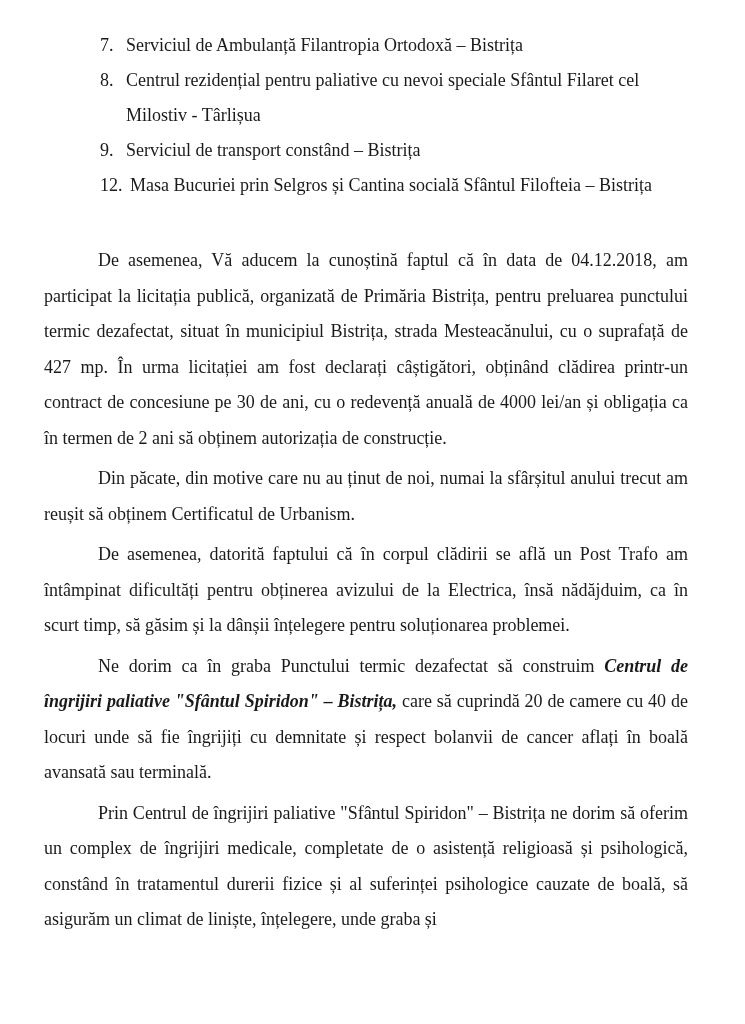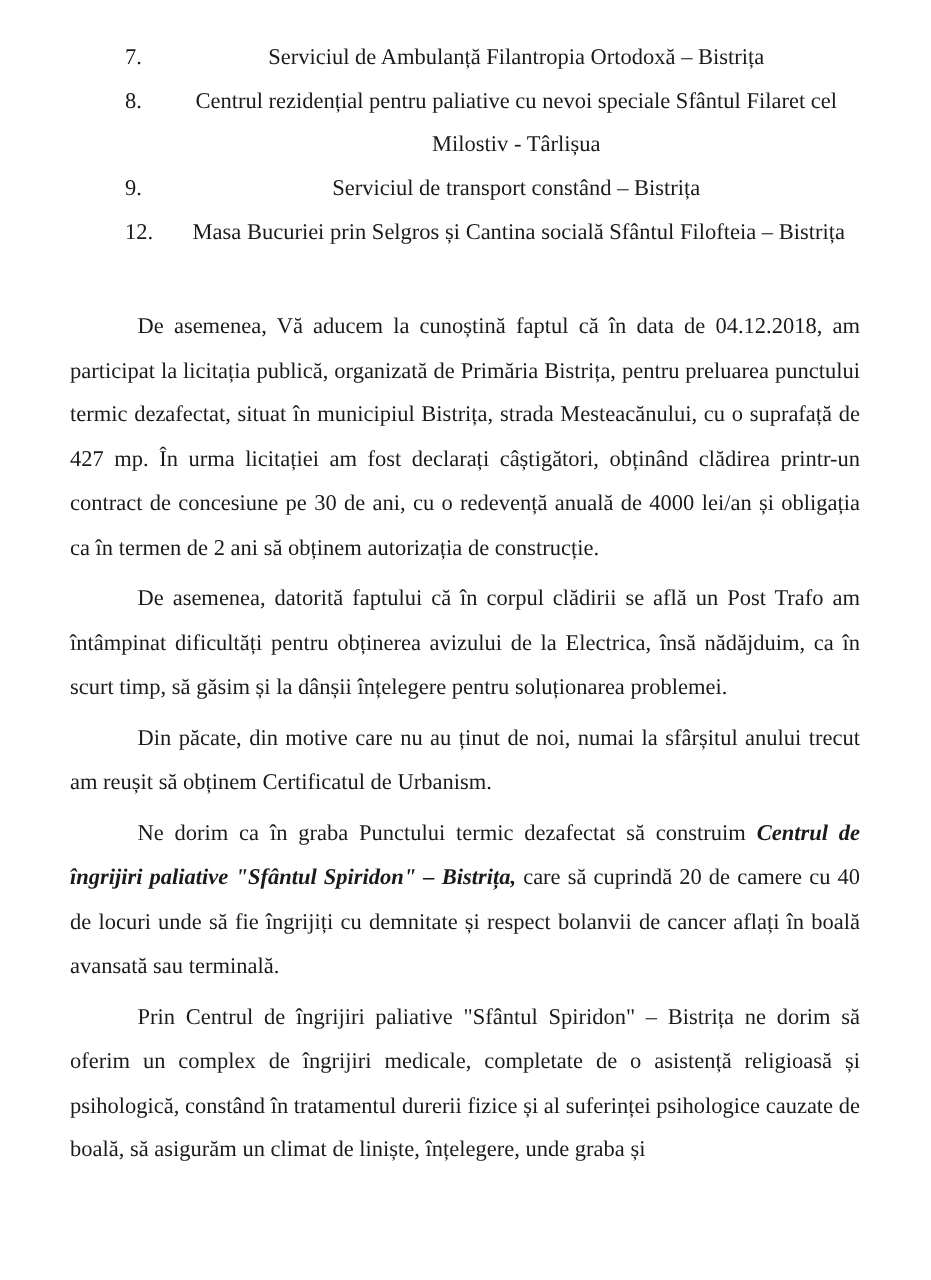--- a/index.html
+++ b/index.html
@@ -6,23 +6,23 @@
   body {
     width: 745px; height: 1024px; overflow: hidden; position: relative;
     font-family: "Liberation Serif", "DejaVu Serif", serif;
     color: #1a1a1a;
   }
   .page { position: absolute; left: 0; top: 0; width: 745px; height: 1024px; }
   .list { position: absolute; left: 100px; top: 28px; width: 600px; }
   .li { display: flex; font-size: 18px; line-height: 35px; }
   .li .num { width: 26px; flex: none; }
   .li.wide .num { width: 30px; }
-  .li .txt { flex: 1; text-align: center; }
+  .li .txt { flex: 1; }
   .body { position: absolute; left: 44px; top: 243px; width: 644px; }
-  .p { font-size: 18px; line-height: 35.5px; text-align: justify; text-indent: 54px; margin: 0 0 5px 12px; }
+  .p { font-size: 18px; line-height: 35.5px; text-align: justify; text-indent: 54px; margin: 0 0 5px 0; }
   .p em { font-weight: bold; font-style: italic; }
 </style>
 </head>
 <body>
 
 <div class="page">
   <div class="list">
     <div class="li">
       <span class="num">7.</span>
       <span class="txt">Serviciul de Ambulanță Filantropia Ortodoxă – Bistrița</span>
@@ -36,18 +36,18 @@
       <span class="txt">Serviciul de transport constând – Bistrița</span>
     </div>
     <div class="li wide">
       <span class="num">12.</span>
       <span class="txt">Masa Bucuriei prin Selgros și Cantina socială Sfântul Filofteia – Bistrița</span>
     </div>
   </div>
 
   <div class="body">
     <p class="p">De asemenea, Vă aducem la cunoștină faptul că în data de 04.12.2018, am participat la licitația publică, organizată de Primăria Bistrița, pentru preluarea punctului termic dezafectat, situat în municipiul Bistrița, strada Mesteacănului, cu o suprafață de 427 mp. În urma licitației am fost declarați câștigători, obținând clădirea printr-un contract de concesiune pe 30 de ani, cu o redevență anuală de 4000 lei/an și obligația ca în termen de 2 ani să obținem autorizația de construcție.</p>
+    <p class="p">Din păcate, din motive care nu au ținut de noi, numai la sfârșitul anului trecut am reușit să obținem Certificatul de Urbanism.</p>
     <p class="p">De asemenea, datorită faptului că în corpul clădirii se află un Post Trafo am întâmpinat dificultăți pentru obținerea avizului de la Electrica, însă nădăjduim, ca în scurt timp, să găsim și la dânșii înțelegere pentru soluționarea problemei.</p>
-    <p class="p">Din păcate, din motive care nu au ținut de noi, numai la sfârșitul anului trecut am reușit să obținem Certificatul de Urbanism.</p>
     <p class="p"><span>Ne dorim ca în graba Punctului termic dezafectat să construim </span><em>Centrul de îngrijiri paliative "Sfântul Spiridon" – Bistrița,</em><span> care să cuprindă 20 de camere cu 40 de locuri unde să fie îngrijiți cu demnitate și respect bolanvii de cancer aflați în boală avansată sau terminală.</span></p>
     <p class="p">Prin Centrul de îngrijiri paliative "Sfântul Spiridon" – Bistrița ne dorim să oferim un complex de îngrijiri medicale, completate de o asistență religioasă și psihologică, constând în tratamentul durerii fizice și al suferinței psihologice cauzate de boală, să asigurăm un climat de liniște, înțelegere, unde graba și</p>
   </div>
 </div>
 
 </body></html>

